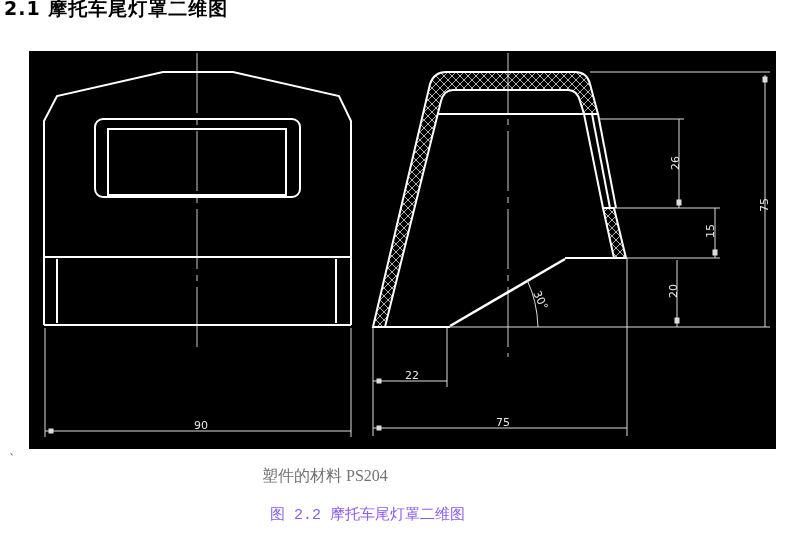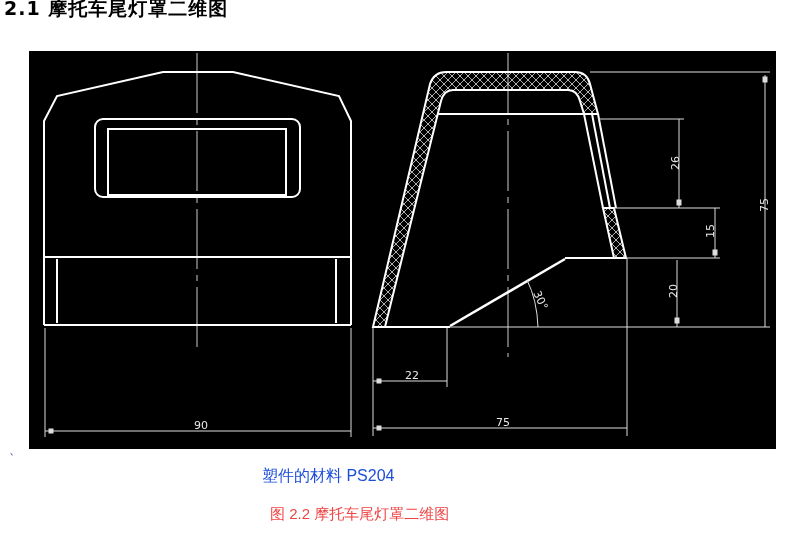--- a/index.html
+++ b/index.html
@@ -11,25 +11,25 @@
   }
   .drawing {
     position: absolute; left: 0; top: 0;
   }
   .stray {
     position: absolute; left: 9px; top: 442px; font-size: 12px; color: #1a3a8a;
     font-family: "DejaVu Sans", sans-serif;
   }
   .material {
     position: absolute; left: 262px; top: 466px;
-    font-family: Liberation Sans, sans-serif; font-size: 16px; color: #1d4ed8; white-space: nowrap;
+    font-family: Liberation Serif, serif; font-size: 16px; color: #737373; white-space: nowrap;
   }
   .caption {
     position: absolute; left: 270px; top: 505px;
-    font-family: Liberation Sans, sans-serif; font-size: 15px; color: #ef4444; white-space: nowrap;
+    font-family: Liberation Mono, monospace; font-size: 15px; color: #8b5cf6; white-space: nowrap;
   }
   .dimtxt { font-family: "DejaVu Sans", sans-serif; font-size: 11px; fill: #e8e8e8; }
 </style>
 </head>
 <body>
 
 <div class="heading">2.1 摩托车尾灯罩二维图</div>
 
 <svg class="drawing" width="804" height="542" viewBox="0 0 804 542" xmlns="http://www.w3.org/2000/svg">
   <defs>

